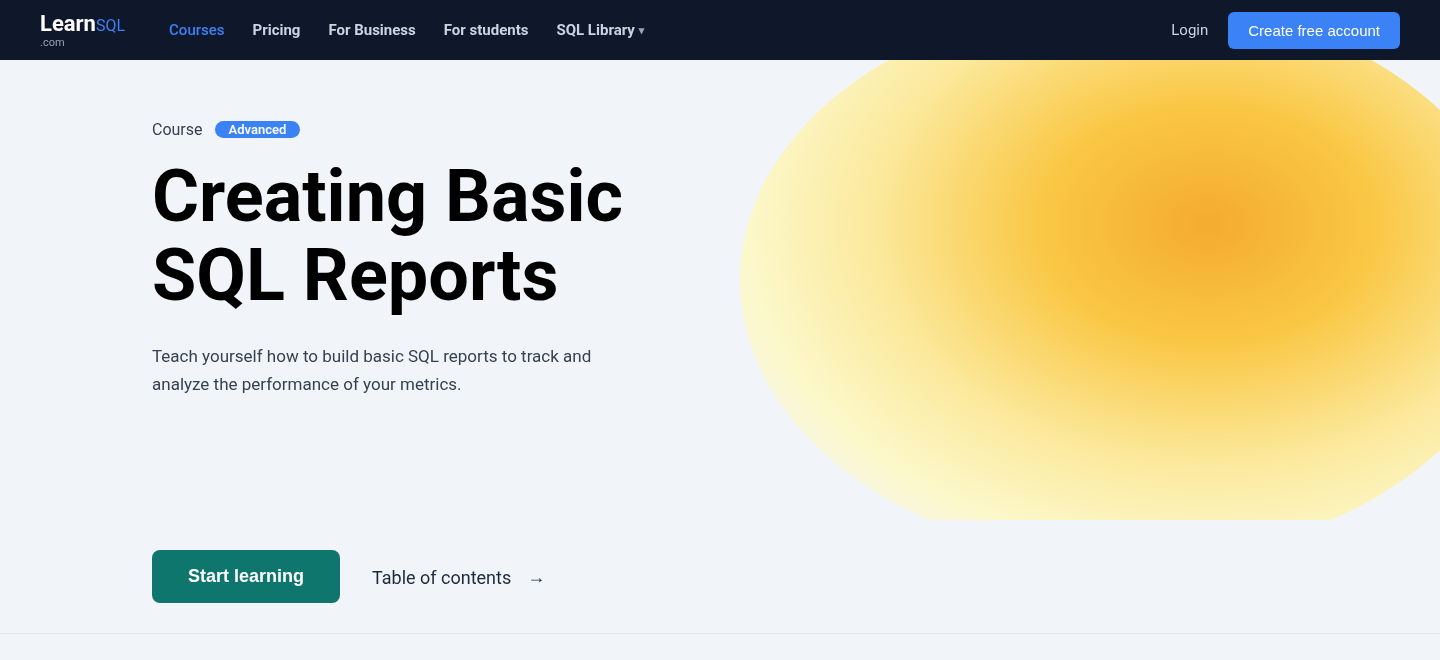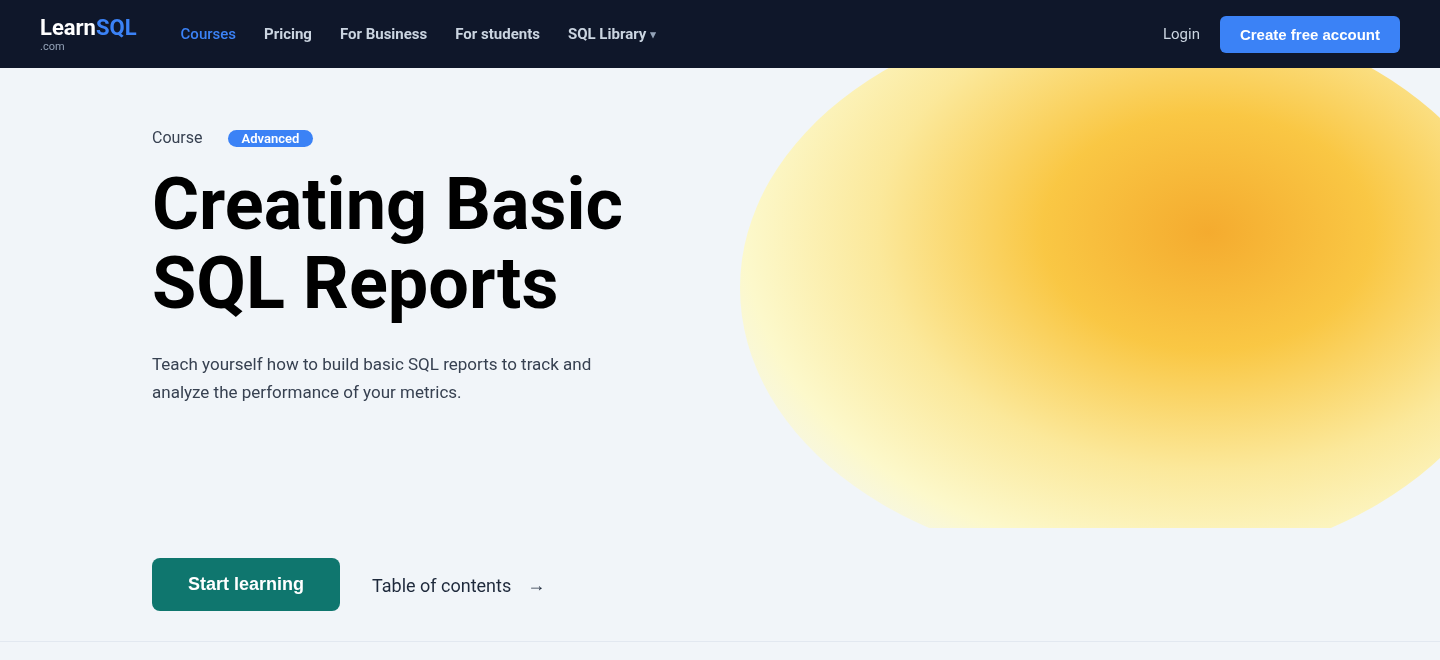--- a/index.html
+++ b/index.html
@@ -1,33 +1,33 @@
 <!DOCTYPE html>
 <html><head>
   <meta charset="utf-8">
   <style>
     * { margin: 0; padding: 0; box-sizing: border-box; }
     body { font-family: -apple-system, BlinkMacSystemFont, 'Segoe UI', Roboto, sans-serif; background: #f3f4f6; }
 
     
     .navbar {
       background: #0f172a;
-      height: 68px;
+      height: 60px;
       display: flex;
       align-items: center;
       padding: 0 40px;
       gap: 32px;
     }
     .logo {
       display: flex;
       align-items: center;
       margin-right: 12px;
     }
     .logo-text-learn { color: #ffffff; font-size: 22px; font-weight: 700; }
-    .logo-text-sql { color: #3b82f6; font-size: 22px; font-weight: 700; }
+    .logo-text-sql { color: #3b82f6; font-size: 16px; font-weight: 400; }
     .logo-text-com { color: #94a3b8; font-size: 11px; display: block; }
     .logo-inner { display: flex; align-items: baseline; }
     .logo-wrap { display: flex; flex-direction: column; }
 
     .nav-links { display: flex; align-items: center; gap: 28px; flex: 1; }
     .nav-link {
       color: #cbd5e1;
       text-decoration: none;
       font-size: 15px;
       font-weight: 700;
@@ -37,21 +37,21 @@
 
     .nav-right { display: flex; align-items: center; gap: 20px; margin-left: auto; }
     .login-link { color: #cbd5e1; text-decoration: none; font-size: 15px; }
     .create-account-btn {
       background: #3b82f6;
       color: #ffffff;
       border: none;
       border-radius: 6px;
       padding: 10px 20px;
       font-size: 15px;
-      font-weight: 700;
+      font-weight: 400;
       cursor: pointer;
       white-space: nowrap;
     }
 
     
     .hero {
       background: #f1f5f9;
       position: relative;
       overflow: hidden;
       min-height: 460px;
@@ -63,21 +63,21 @@
       position: absolute;
       right: -80px;
       top: -60px;
       width: 780px;
       height: 560px;
       background: radial-gradient(ellipse at 60% 40%, #f59e0b 0%, #fbbf24 25%, #fde68a 50%, #fef9c3 70%, transparent 85%);
       opacity: 0.85;
       border-radius: 50%;
     }
     .hero-content { position: relative; z-index: 2; max-width: 660px; }
-    .course-label { display: flex; align-items: flex-end; gap: 25px; margin-bottom: 18px; }
+    .course-label { display: flex; align-items: center; gap: 12px; margin-bottom: 18px; }
     .course-text { font-size: 16px; color: #374151; font-weight: 400; }
     .advanced-badge {
       background: #3b82f6;
       color: #ffffff;
       font-size: 13px;
       font-weight: 600;
       padding: 1px 14px;
       border-radius: 20px;
     }
     .hero-title { font-size: 72px; font-weight: 700; color: #000000; line-height: 1.1; margin-bottom: 28px; }

